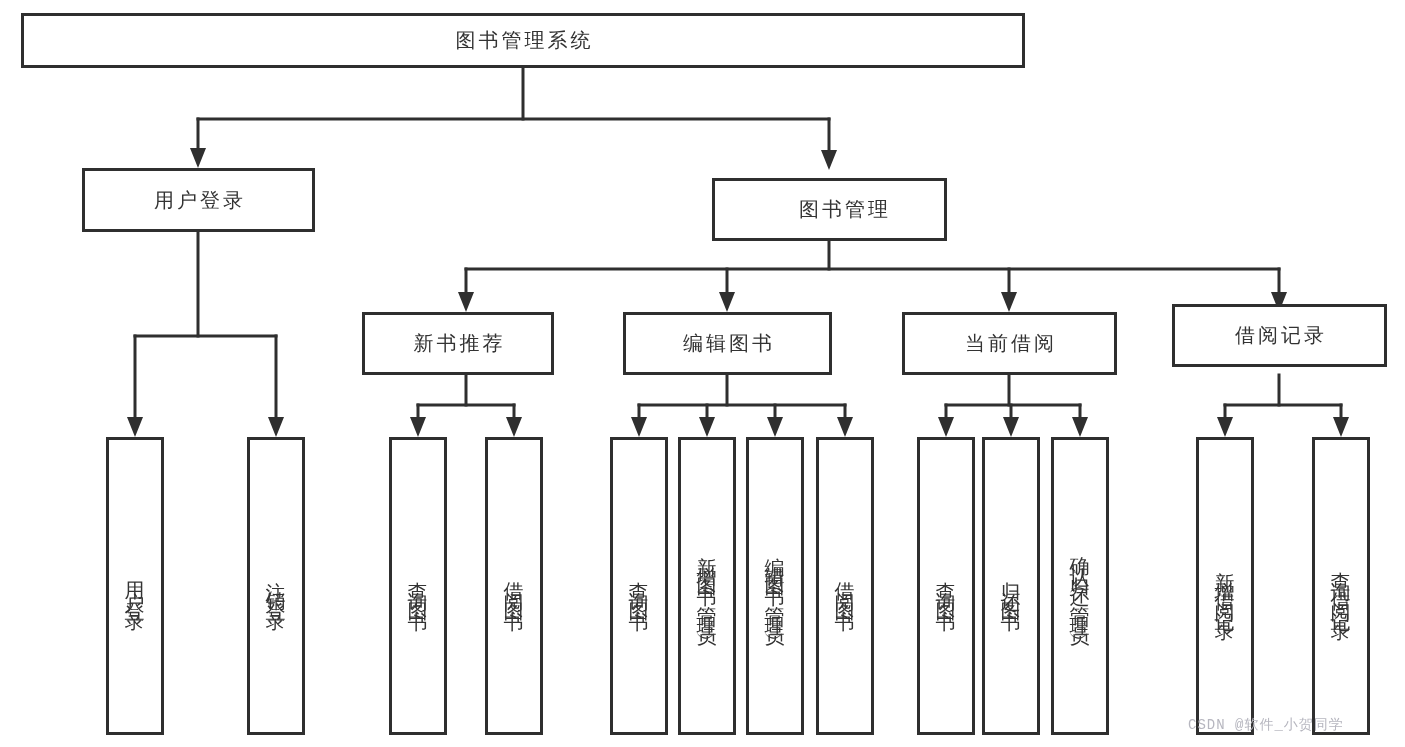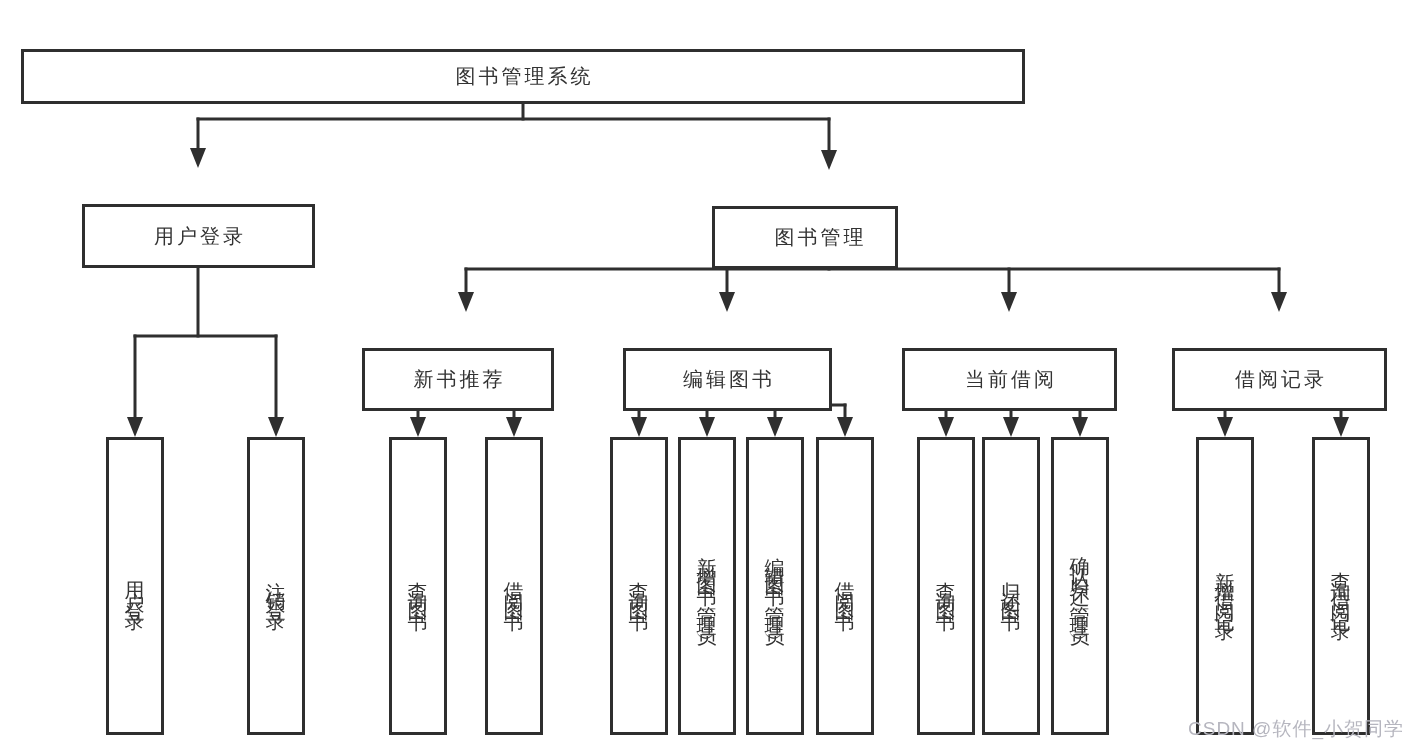--- a/index.html
+++ b/index.html
@@ -18,54 +18,54 @@
     background:#ffffff;
     border:3px solid #2f2f2f;
     display:flex;align-items:center;justify-content:center;
     color:#333333;
     z-index:2;
   }
   .h-box{
     font-size:20px;
     letter-spacing:3px;
     text-indent:3px; 
-    margin-top:36px;
   }
   .v-box{
     width:58px;height:298px;top:437px;
   }
   .v-box .v-text{
     writing-mode:vertical-rl;
     text-orientation:mixed;
     font-size:20px;
     letter-spacing:10px;
     line-height:1;
     white-space:nowrap;
   }
   
   #n-root        {left:21px;  top:13px;  width:1004px; height:55px;}
   #n-user-login  {left:82px;  top:168px; width:233px;  height:64px;}
-  #n-book-mgmt   {left:712px; top:170px; width:186px;  height:63px;padding-left:28px;}
+  #n-book-mgmt   {left:712px; top:178px; width:235px;  height:63px;padding-left:28px;}
   #n-new-book    {left:362px; top:312px; width:192px;  height:63px;}
   #n-borrowing   {left:623px; top:312px; width:209px;  height:63px;}
   #n-current     {left:902px; top:312px; width:215px;  height:63px;font-family:Liberation Mono, monospace;}
-  #n-records     {left:1172px;top:312px; width:215px;  height:63px;}
+  #n-records     {left:1172px;top:304px; width:215px;  height:63px;}
   #l-a1{left:106px;} #l-a2{left:247px;}
   #l-b1{left:389px;} #l-b2{left:485px;}
   #l-c1{left:610px;} #l-c2{left:678px;} #l-c3{left:746px;} #l-c4{left:816px;}
   #l-d1{left:917px;} #l-d2{left:982px;} #l-d3{left:1051px;}
   #l-e1{left:1196px;} #l-e2{left:1312px;}
   .watermark{
     position:absolute;
     left:1188px;top:716px;
-    font-size:19px;
+    font-size:14px;
     color:#b6b6bf;
     letter-spacing:1px;
     z-index:3;
     white-space:nowrap;
+    font-family:Liberation Mono, monospace;
   }
 </style>
 </head>
 <body>
 
 <svg id="connectors" width="1405" height="747" viewBox="0 0 1405 747">
   <g stroke="#2f2f2f" stroke-width="3" stroke-linecap="square" fill="none">
 
     <line x1="523" y1="68" x2="523" y2="119"></line>
     <line x1="198" y1="232" x2="198" y2="336"></line>

